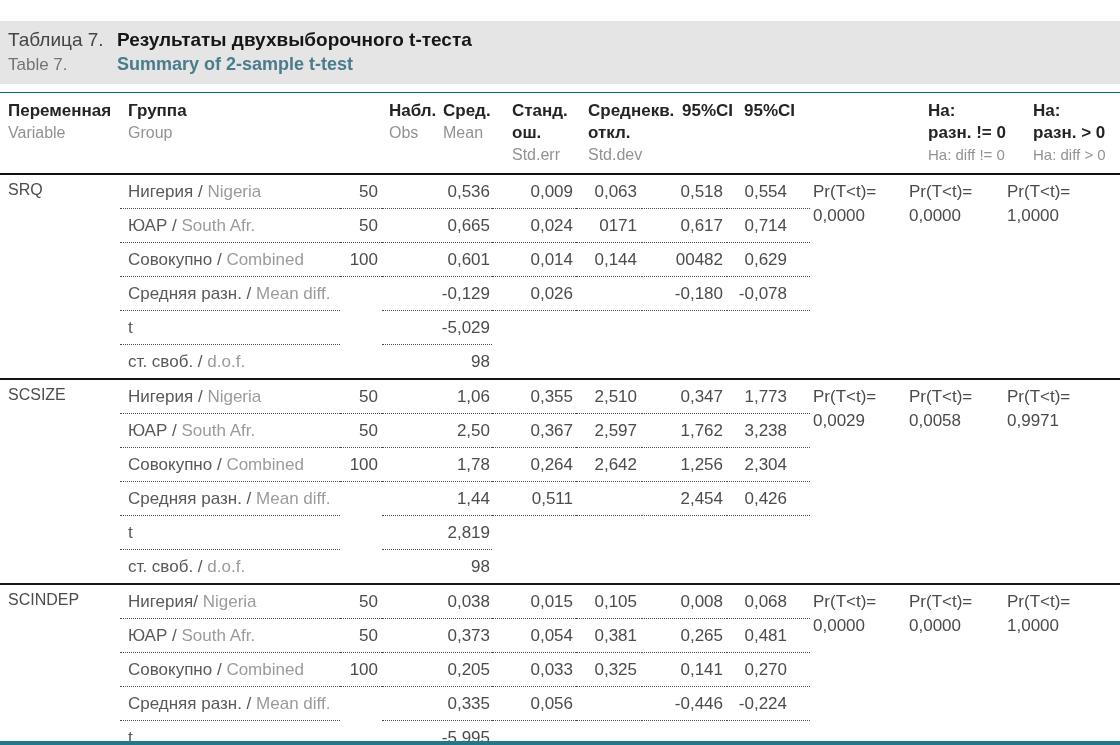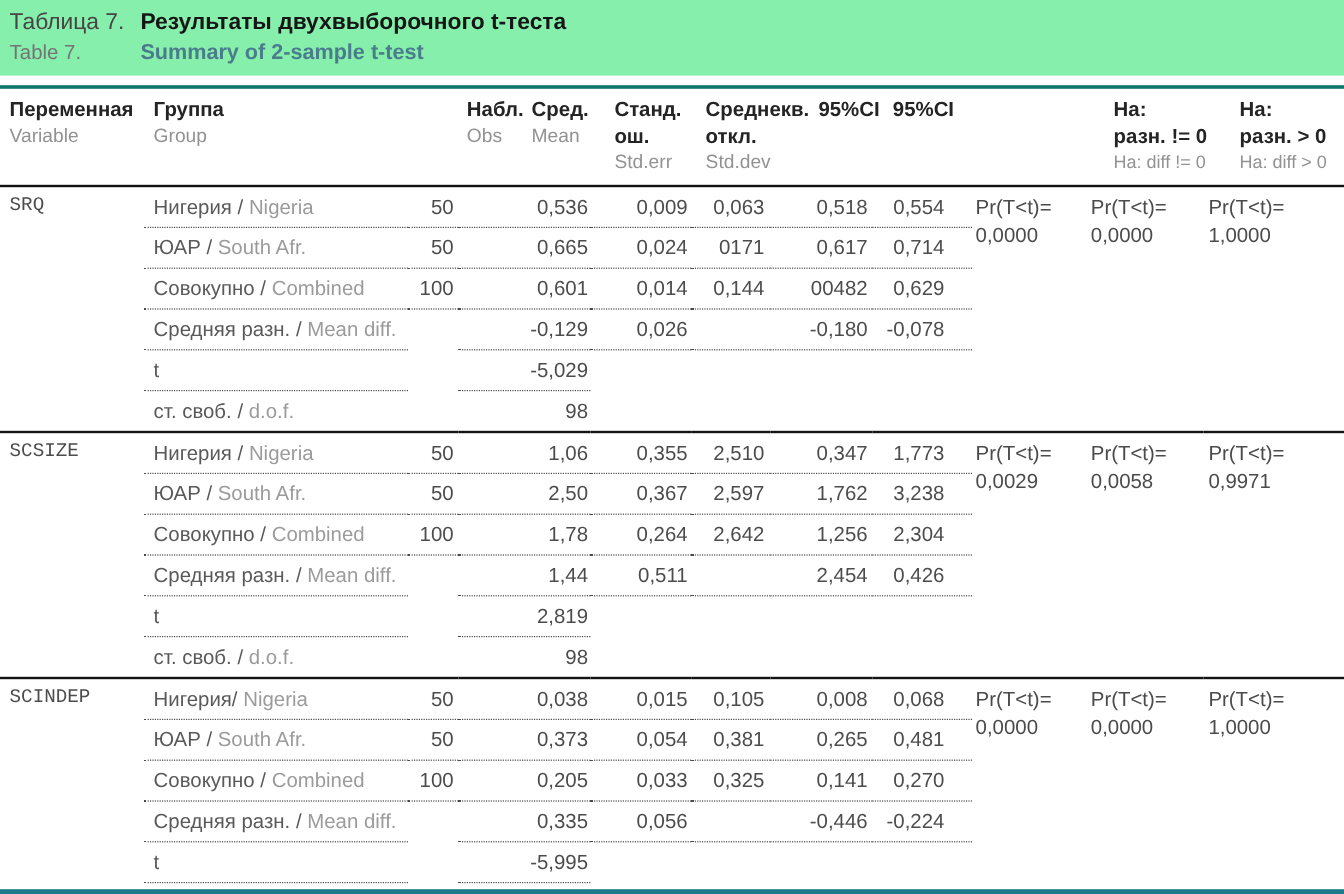--- a/index.html
+++ b/index.html
@@ -1,42 +1,42 @@
 <!DOCTYPE html>
 <html><head>
 <meta charset="utf-8">
 <style>
   html,body{margin:0;padding:0;background:#fff;}
   body{width:1120px;height:745px;overflow:hidden;font-family:"Liberation Sans", sans-serif;}
   .page{box-sizing:border-box;width:1120px;height:745px;border-bottom:4px solid #1d7a8a;overflow:hidden;}
 
   
-  .title-block{background:#86efac;padding:6px 10px 7px 8px;}
+  .title-block{background:#e5e5e5;padding:6px 10px 7px 8px;margin-top:21px;}
   .t-line1{font-size:19px;line-height:25px;}
   .t-label{display:inline-block;width:109px;color:#454545;}
   .t-main{font-weight:bold;color:#161616;}
   .t-line2{font-size:18px;line-height:24px;}
   .t-label2{display:inline-block;width:109px;color:#747474;font-size:17px;}
   .t-main2{font-weight:bold;color:#4a7c8c;}
 
   
-  .thead{position:relative;height:80px;margin-top:8px;border-top:3px solid #0f766e;border-bottom:2px solid #111;}
+  .thead{position:relative;height:80px;margin-top:8px;border-top:1px solid #0f766e;border-bottom:2px solid #111;}
   .hc{position:absolute;top:7px;}
   .hru{font-weight:bold;color:#242424;font-size:17px;line-height:22px;white-space:pre-line;}
   .hen{color:#929292;font-size:16px;line-height:22px;white-space:pre-line;}
   .hc.small .hen{font-size:15px;}
   .p1{left:8px}.p2{left:128px}.p3{left:389px}.p4{left:443px}.p5{left:512px}.p6{left:588px}
   .p7{left:682px}.p8{left:744px}.p9{left:825px}.p10{left:928px}.p11{left:1033px}
 
   
   table{border-collapse:collapse;table-layout:fixed;width:1120px;}
   col.w1{width:120px}col.w2{width:220px}col.w3{width:42px}col.w4{width:110px}col.w5{width:84px}
   col.w6{width:66px}col.w7{width:85px}col.w8{width:83px}col.w9{width:95px}col.w10{width:98px}col.w11{width:117px}
   td{height:33px;padding:0;font-size:17px;color:#4c4c4c;vertical-align:middle;overflow:hidden;}
-  td.var-cell{vertical-align:top;padding:6px 0 0 8px;font-size:16px;color:#4c4c4c;font-family:Liberation Mono, monospace;}
+  td.var-cell{vertical-align:top;padding:6px 0 0 8px;font-size:16px;color:#4c4c4c;}
   td.label-cell{padding-left:8px;white-space:nowrap;}
   .lr{color:#595959;}
   .le{color:#9b9b9b;}
   td.num{text-align:right;white-space:nowrap;}
   td.c3{padding-right:4px}
   td.c4{padding-right:2px}
   td.c5{padding-right:3px}
   td.c6{padding-right:5px}
   td.c7{padding-right:4px}
   td.c8{padding-right:23px}

